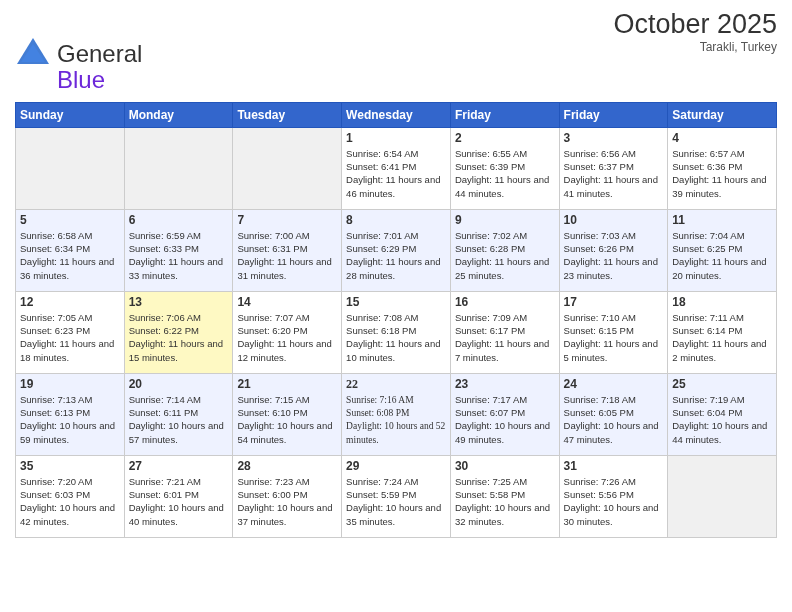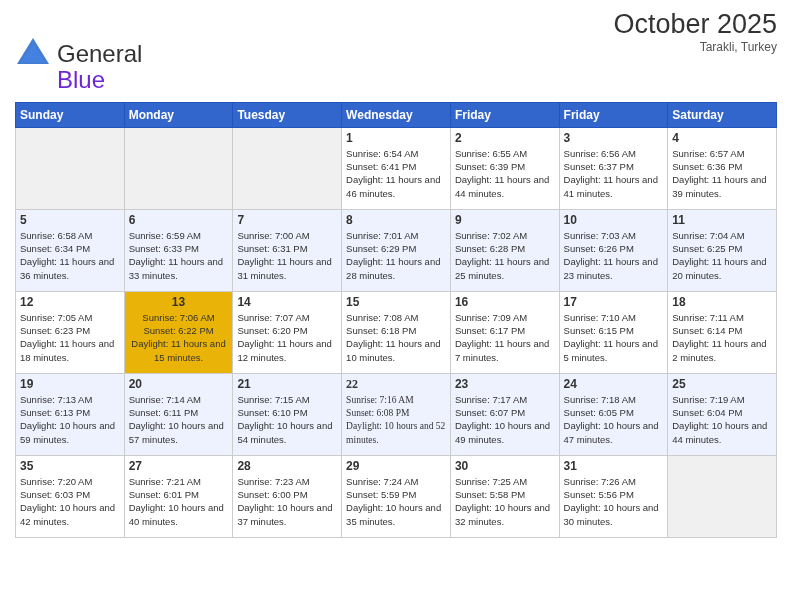--- a/index.html
+++ b/index.html
@@ -179,21 +179,21 @@
           <td style="background: rgb(238, 242, 255);">
             <span class="day-number">11</span>
             <div class="day-info">Sunrise: 7:04 AM<br>Sunset: 6:25 PM<br>Daylight: 11 hours and 20 minutes.</div>
           </td>
         </tr>
         <tr>
           <td style="background: rgb(255, 255, 255);">
             <span class="day-number">12</span>
             <div class="day-info">Sunrise: 7:05 AM<br>Sunset: 6:23 PM<br>Daylight: 11 hours and 18 minutes.</div>
           </td>
-          <td style="background: #eab308; text-align: center;">
+          <td style="background: #fef9c3;">
             <span class="day-number">13</span>
             <div class="day-info">Sunrise: 7:06 AM<br>Sunset: 6:22 PM<br>Daylight: 11 hours and 15 minutes.</div>
           </td>
           <td style="background: rgb(255, 255, 255);">
             <span class="day-number">14</span>
             <div class="day-info">Sunrise: 7:07 AM<br>Sunset: 6:20 PM<br>Daylight: 11 hours and 12 minutes.</div>
           </td>
           <td style="background: rgb(255, 255, 255);">
             <span class="day-number">15</span>
             <div class="day-info">Sunrise: 7:08 AM<br>Sunset: 6:18 PM<br>Daylight: 11 hours and 10 minutes.</div>

